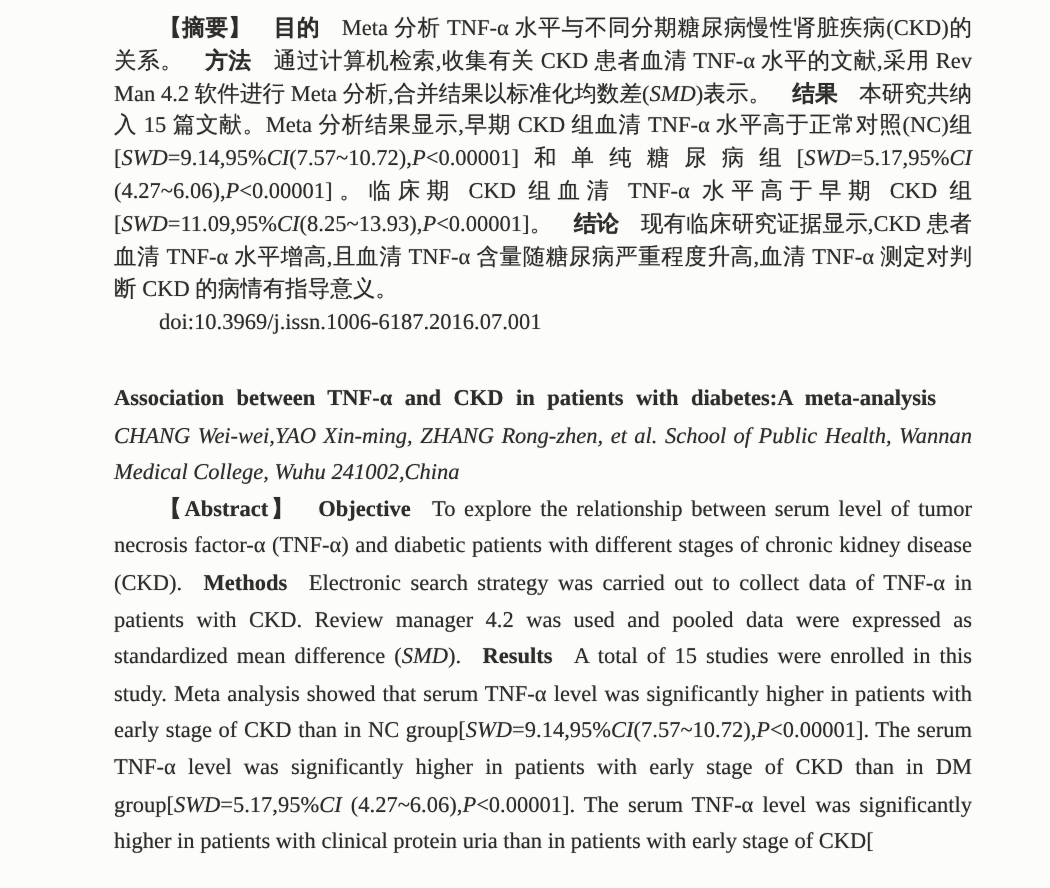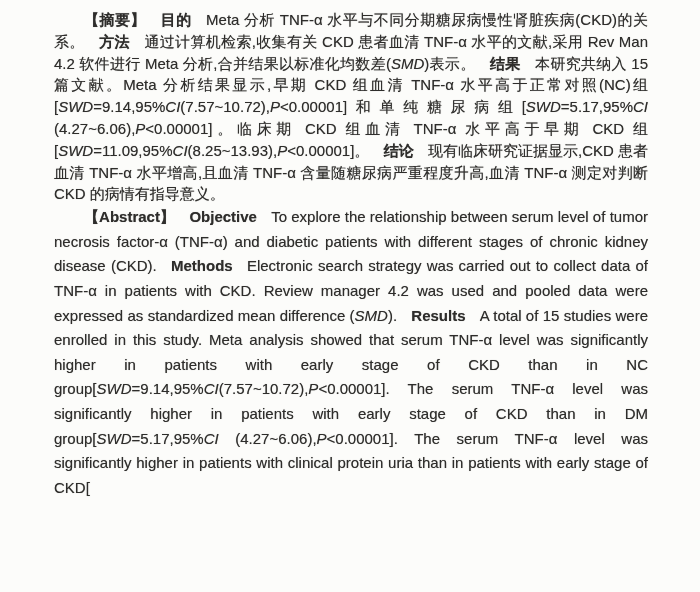--- a/index.html
+++ b/index.html
@@ -4,37 +4,39 @@
 <style>
   html, body { margin: 0; padding: 0; }
   body {
     width: 700px; height: 592px;
     background: #fcfcfa;
     overflow: hidden;
   }
   .page {
     box-sizing: border-box;
     width: 700px; height: 592px;
-    padding: 9px 52px 0 54px;
+    padding: 9px 52px 0 76px;
     color: #2e2d2b;
-    font-family: Liberation Sans, sans-serif;
+    font-family: Liberation Serif, serif;
     text-shadow: 0 0 0.7px rgba(46,45,43,0.55);
   }
   .para { margin: 0; text-align: justify; }
   .zh { font-size: 15px; line-height: 21.8px; }
   .first-indent { text-indent: 2em; }
   .left { text-align: left; }
   .en { font-size: 15px; line-height: 24.6px; }
   .gap-top { margin-top: 27px; }
   .b { font-weight: bold; }
   .i { font-style: italic; }
   .sp { display: inline-block; width: 0.95em; }
   .sp.w2 { width: 1.6em; }
 </style>
 </head>
 <body style="background: rgb(252, 252, 250);">
 
 <div class="page" style="color: rgb(46, 45, 43);">
   <div>
       <p class="para zh first-indent"><span class="b ">【摘要】</span><span class="sp"></span><span class="b ">目的</span><span class="sp"></span><span class="">Meta 分析 TNF-α 水平与不同分期糖尿病慢性肾脏疾病(CKD)的关系。</span><span class="sp"></span><span class="b ">方法</span><span class="sp"></span><span class="">通过计算机检索,收集有关 CKD 患者血清 TNF-α 水平的文献,采用 Rev Man 4.2 软件进行 Meta 分析,合并结果以标准化均数差(</span><span class="i">SMD</span><span class="">)表示。</span><span class="sp"></span><span class="b ">结果</span><span class="sp"></span><span class="">本研究共纳入 15 篇文献。Meta 分析结果显示,早期 CKD 组血清 TNF-α 水平高于正常对照(NC)组[</span><span class="i">SWD</span><span class="">=9.14,95%</span><span class="i">CI</span><span class="">(7.57~10.72),</span><span class="i">P</span><span class="">&lt;0.00001]和单纯糖尿病组[</span><span class="i">SWD</span><span class="">=5.17,95%</span><span class="i">CI</span><span class=""> (4.27~6.06),</span><span class="i">P</span><span class="">&lt;0.00001]。临床期 CKD 组血清 TNF-α 水平高于早期 CKD 组[</span><span class="i">SWD</span><span class="">=11.09,95%</span><span class="i">CI</span><span class="">(8.25~13.93),</span><span class="i">P</span><span class="">&lt;0.00001]。</span><span class="sp"></span><span class="b ">结论</span><span class="sp"></span><span class="">现有临床研究证据显示,CKD 患者血清 TNF-α 水平增高,且血清 TNF-α 含量随糖尿病严重程度升高,血清 TNF-α 测定对判断 CKD 的病情有指导意义。</span></p>
+      <p class="para zh first-indent left"><span class="">doi:10.3969/j.issn.1006-6187.2016.07.001</span></p>
+      <p class="para en gap-top"><span class="b ">Association between TNF-α and CKD in patients with diabetes:A meta-analysis</span><span class="sp w2"></span><span class="i">CHANG Wei-wei,YAO Xin-ming, ZHANG Rong-zhen, et al. School of Public Health, Wannan Medical College, Wuhu 241002,China</span></p>
       <p class="para en first-indent"><span class="b ">【Abstract】</span><span class="sp"></span><span class="b ">Objective</span><span class="sp"></span><span class="">To explore the relationship between serum level of tumor necrosis factor-α (TNF-α) and diabetic patients with different stages of chronic kidney disease (CKD).</span><span class="sp"></span><span class="b ">Methods</span><span class="sp"></span><span class="">Electronic search strategy was carried out to collect data of TNF-α in patients with CKD. Review manager 4.2 was used and pooled data were expressed as standardized mean difference (</span><span class="i">SMD</span><span class="">).</span><span class="sp"></span><span class="b ">Results</span><span class="sp"></span><span class="">A total of 15 studies were enrolled in this study. Meta analysis showed that serum TNF-α level was significantly higher in patients with early stage of CKD than in NC group[</span><span class="i">SWD</span><span class="">=9.14,95%</span><span class="i">CI</span><span class="">(7.57~10.72),</span><span class="i">P</span><span class="">&lt;0.00001]. The serum TNF-α level was significantly higher in patients with early stage of CKD than in DM group[</span><span class="i">SWD</span><span class="">=5.17,95%</span><span class="i">CI</span><span class=""> (4.27~6.06),</span><span class="i">P</span><span class="">&lt;0.00001]. The serum TNF-α level was significantly higher in patients with clinical protein uria than in patients with early stage of CKD[</span><span class="sp"></span><span class="sp"></span></p>
     </div>
 </div>
 
 </body></html>

